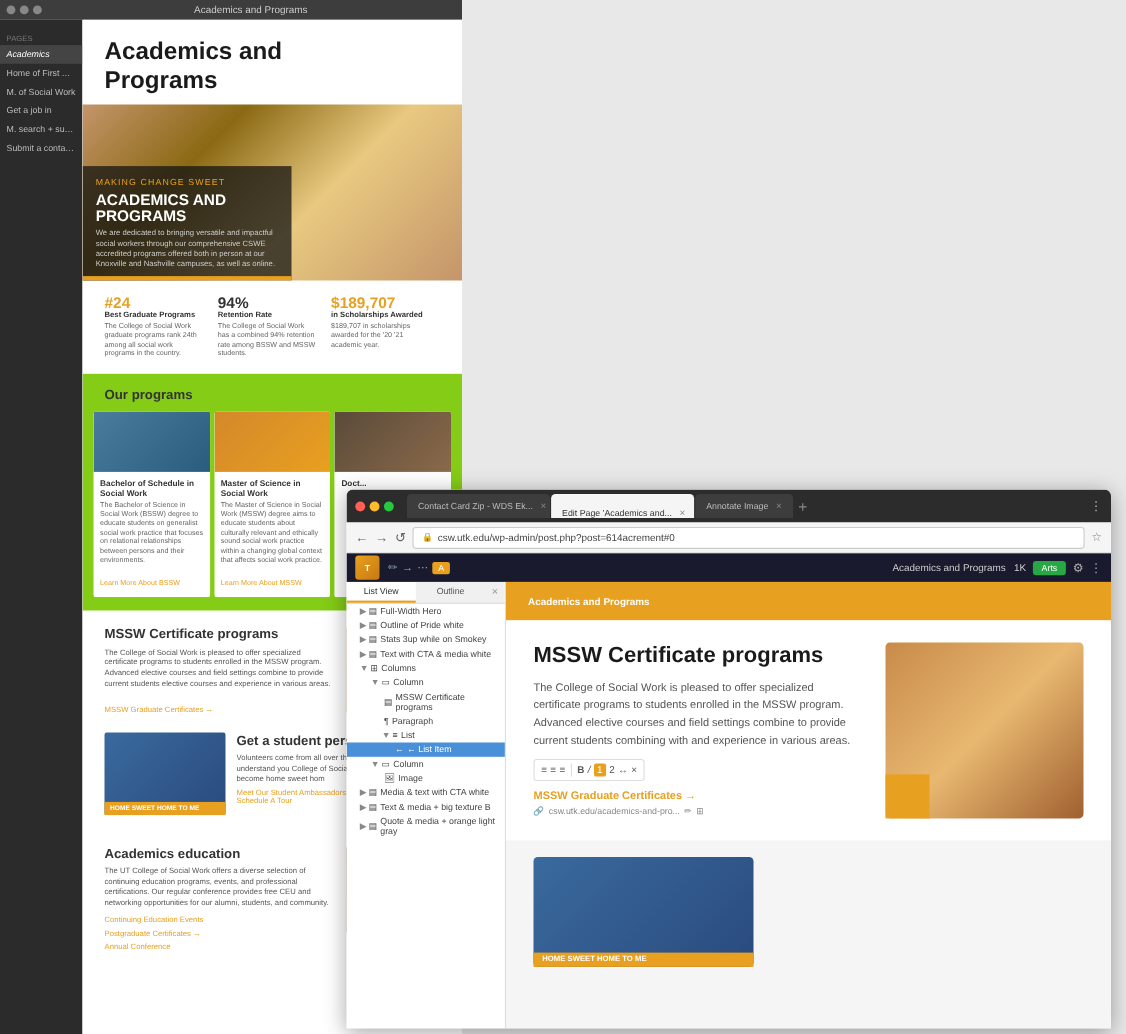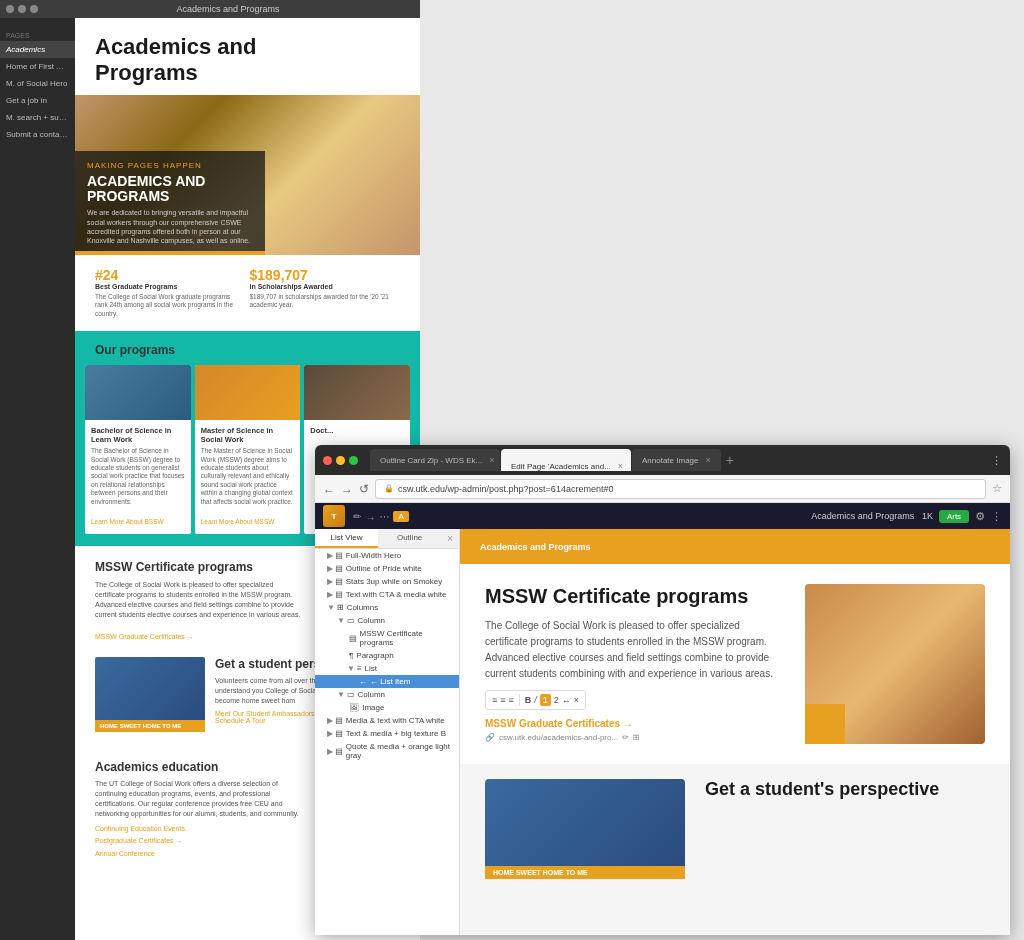--- a/index.html
+++ b/index.html
@@ -154,21 +154,21 @@
       margin-bottom: 3px;
     }
     .stat-desc {
       font-size: 6.5px;
       color: #666;
       line-height: 1.3;
     }
 
     
     .programs-section {
-      background: #14b8a6;
+      background: #84cc16;
       padding: 12px 0;
     }
     .section-title {
       font-size: 12px;
       font-weight: bold;
       color: #333;
       padding: 0 20px 8px;
     }
     .programs-grid {
       display: flex;
@@ -647,67 +647,72 @@
     <div class="left-top-bar-dot"></div>
     <div class="left-top-bar-dot"></div>
     <div class="left-top-bar-dot"></div>
     <span class="left-top-bar-title">Academics and Programs</span>
   </div>
 
   <div class="sidebar-nav">
     <div class="sidebar-nav-section">PAGES</div>
     <div class="sidebar-nav-item active">Academics</div>
     <div class="sidebar-nav-item">Home of First Arts</div>
-    <div class="sidebar-nav-item">M. of Social Hero</div>
+    <div class="sidebar-nav-item">M. of Social Work</div>
     <div class="sidebar-nav-item">Get a job in</div>
     <div class="sidebar-nav-item">M. search + support</div>
     <div class="sidebar-nav-item">Submit a contact at staff</div>
   </div>
 
   <div class="preview-content">
 
     <div class="page-title-area">
       <h1>
         <span>Academics and</span><br>
         <span>Programs</span>
       </h1>
     </div>
 
     <div class="hero-image">
       <div class="hero-overlay">
-        <div class="hero-subtitle">MAKING PAGES HAPPEN</div>
+        <div class="hero-subtitle">MAKING CHANGE SWEET</div>
         <div class="hero-title">
           <span>ACADEMICS AND</span><br>
           <span>PROGRAMS</span>
         </div>
         <div class="hero-desc">We are dedicated to bringing versatile and impactful social workers through our comprehensive CSWE accredited programs offered both in person at our Knoxville and Nashville campuses, as well as online.</div>
       </div>
       <div class="hero-orange-bar"></div>
     </div>
 
     <div class="stats-section">
       <div class="stat-item">
         <div class="stat-number orange">#24</div>
         <div class="stat-label">Best Graduate Programs</div>
         <div class="stat-desc">The College of Social Work graduate programs rank 24th among all social work programs in the country.</div>
+      </div>
+      <div class="stat-item">
+        <div class="stat-number">94%</div>
+        <div class="stat-label">Retention Rate</div>
+        <div class="stat-desc">The College of Social Work has a combined 94% retention rate among BSSW and MSSW students.</div>
       </div>
       <div class="stat-item">
         <div class="stat-number orange">$189,707</div>
         <div class="stat-label">in Scholarships Awarded</div>
         <div class="stat-desc">$189,707 in scholarships awarded for the '20 '21 academic year.</div>
       </div>
     </div>
 
     <div class="programs-section">
       <div class="section-title">Our programs</div>
       <div class="programs-grid">
         <div class="program-card">
           <div class="program-img blue"></div>
           <div class="program-body">
-            <div class="program-name">Bachelor of Science in Learn Work</div>
+            <div class="program-name">Bachelor of Schedule in Social Work</div>
             <div class="program-desc">The Bachelor of Science in Social Work (BSSW) degree to educate students on generalist social work practice that focuses on relational relationships between persons and their environments.</div>
             <a class="program-link">Learn More About BSSW</a>
           </div>
         </div>
         <div class="program-card">
           <div class="program-img orange"></div>
           <div class="program-body">
             <div class="program-name">Master of Science in Social Work</div>
             <div class="program-desc">The Master of Science in Social Work (MSSW) degree aims to educate students about culturally relevant and ethically sound social work practice within a changing global context that affects social work practice.</div>
             <a class="program-link">Learn More About MSSW</a>
@@ -761,21 +766,21 @@
 </div>
 
 <div class="browser-window">
 
   <div class="browser-chrome">
     <div class="browser-dot red"></div>
     <div class="browser-dot yellow"></div>
     <div class="browser-dot green"></div>
     <div class="browser-tabs">
       <div class="browser-tab">
-        <span>Outline Card Zip - WDS Ek...</span>
+        <span>Contact Card Zip - WDS Ek...</span>
         <span class="tab-close">×</span>
       </div>
       <div class="browser-tab active">
         <span>Edit Page 'Academics and...</span>
         <span class="tab-close">×</span>
       </div>
       <div class="browser-tab">
         <span>Annotate Image</span>
         <span class="tab-close">×</span>
       </div>
@@ -938,19 +943,16 @@
         </div>
         <div class="mssw-browser-image">
           <div class="mssw-orange-accent"></div>
         </div>
       </div>
 
       <div class="student-browser-section">
         <div class="student-browser-image">
           <div class="student-browser-overlay">HOME SWEET HOME TO ME</div>
         </div>
-        <div>
-          <div class="student-browser-title">Get a student's perspective</div>
-        </div>
       </div>
     </div>
   </div>
 </div>
 
 </body></html>

